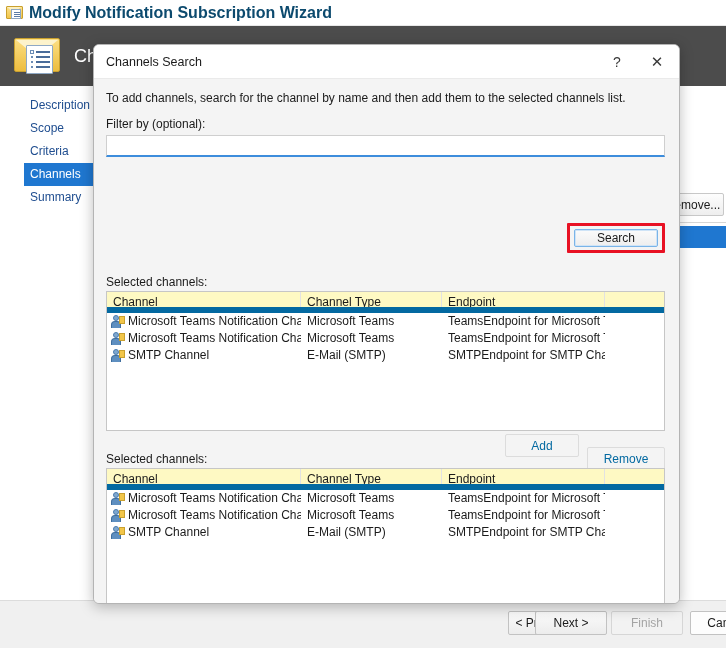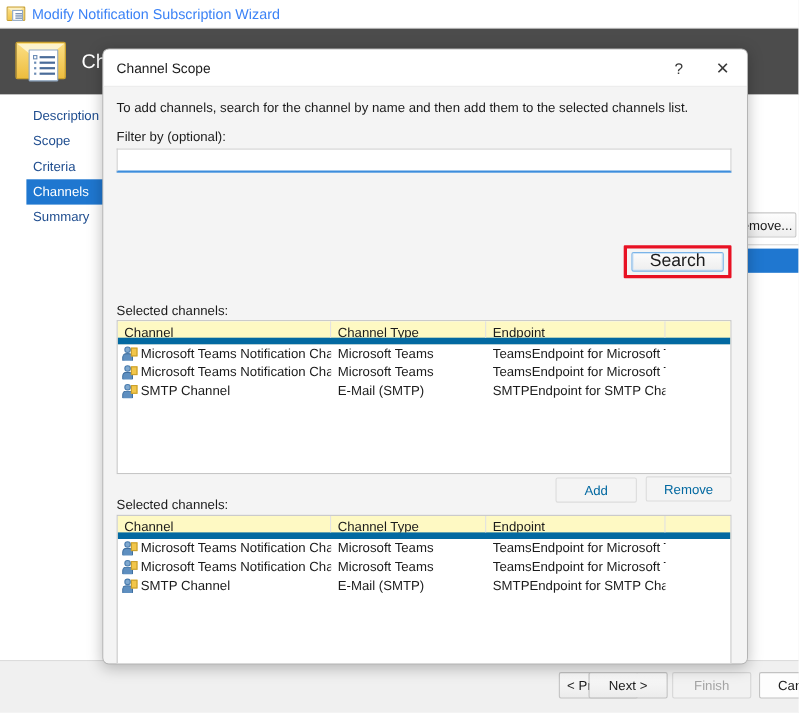--- a/index.html
+++ b/index.html
@@ -26,23 +26,24 @@
     position: absolute;
     left: 0; top: 0;
     width: 726px; height: 26px;
     background: #ffffff;
     display: flex;
     align-items: center;
     padding-left: 6px;
     border-bottom: 1px solid #e8e8e8;
   }
   #wizard-titlebar .title-text {
-    font-size: 13px;
-    color: #3b82f6;
+    font-size: 16px;
+    color: #0c4a6e;
     margin-left: 6px;
+    font-weight: bold;
   }
 
   .env-icon-small {
     position: relative;
     width: 17px; height: 14px;
     flex: 0 0 auto;
   }
   .env-icon-small .body {
     position: absolute; left: 0; top: 0;
     width: 17px; height: 13px;
@@ -286,21 +287,21 @@
     position: absolute;
     left: 473px; top: 144px;
     width: 98px; height: 30px;
     border: 3px solid #e81123;
     border-radius: 1px;
   }
   #search-button {
     position: absolute;
     left: 480px; top: 150px;
     width: 84px; height: 18px;
-    font-size: 16px;
+    font-size: 12px;
     background: linear-gradient(#fbfbfb, #eeeeee);
     border: 1px solid #7ab4e8;
     box-shadow: 0 0 0 1px #cfe4f7 inset;
     border-radius: 2px;
     color: #1b1b1b;
     display: flex;
     align-items: center;
     justify-content: center;
     font-family: "Liberation Sans", sans-serif;
   }
@@ -404,21 +405,21 @@
     background: linear-gradient(#fcfcfc, #efefef);
     border: 1px solid #c4c4c4;
     color: #1b1b1b;
   }
   .dlg-btn.disabled {
     color: #0369a1;
     background: #f4f4f4;
     border: 1px solid #dcdcdc;
   }
   #add-button      { left: 411px; top: 355px; width: 74px; }
-  #remove-button   { left: 493px; top: 354px; width: 78px; }
+  #remove-button   { left: 493px; top: 368px; width: 78px; }
 </style>
 </head>
 <body>
 
 <div id="wizard-window">
 
   <div id="wizard-titlebar">
     <span class="env-icon-small">
       <span class="body"></span>
         <span class="flap"></span>
@@ -457,21 +458,21 @@
     <div class="wiz-btn" id="btn-previous">&lt; Previous</div>
     <div class="wiz-btn" id="btn-next">Next &gt;</div>
     <div class="wiz-btn disabled" id="btn-finish">Finish</div>
     <div class="wiz-btn" id="btn-wiz-cancel">Cancel</div>
   </div>
 </div>
 
 <div id="channel-search-dialog">
 
   <div id="dialog-titlebar">
-    <span id="dialog-title">Channel Scope</span>
+    <span id="dialog-title">Channels Search</span>
     <button class="title-btn" id="dialog-help-button">?</button>
     <button class="title-btn" id="dialog-close-button">✕</button>
   </div>
 
   <div id="dialog-content">
 
     <div id="dialog-instruction">To add channels, search for the channel by name and then add them to the selected channels list.</div>
 
     <div id="filter-label">Filter by (optional):</div>
     <input id="filter-input" type="text" autofocus="" placeholder="" style="">

